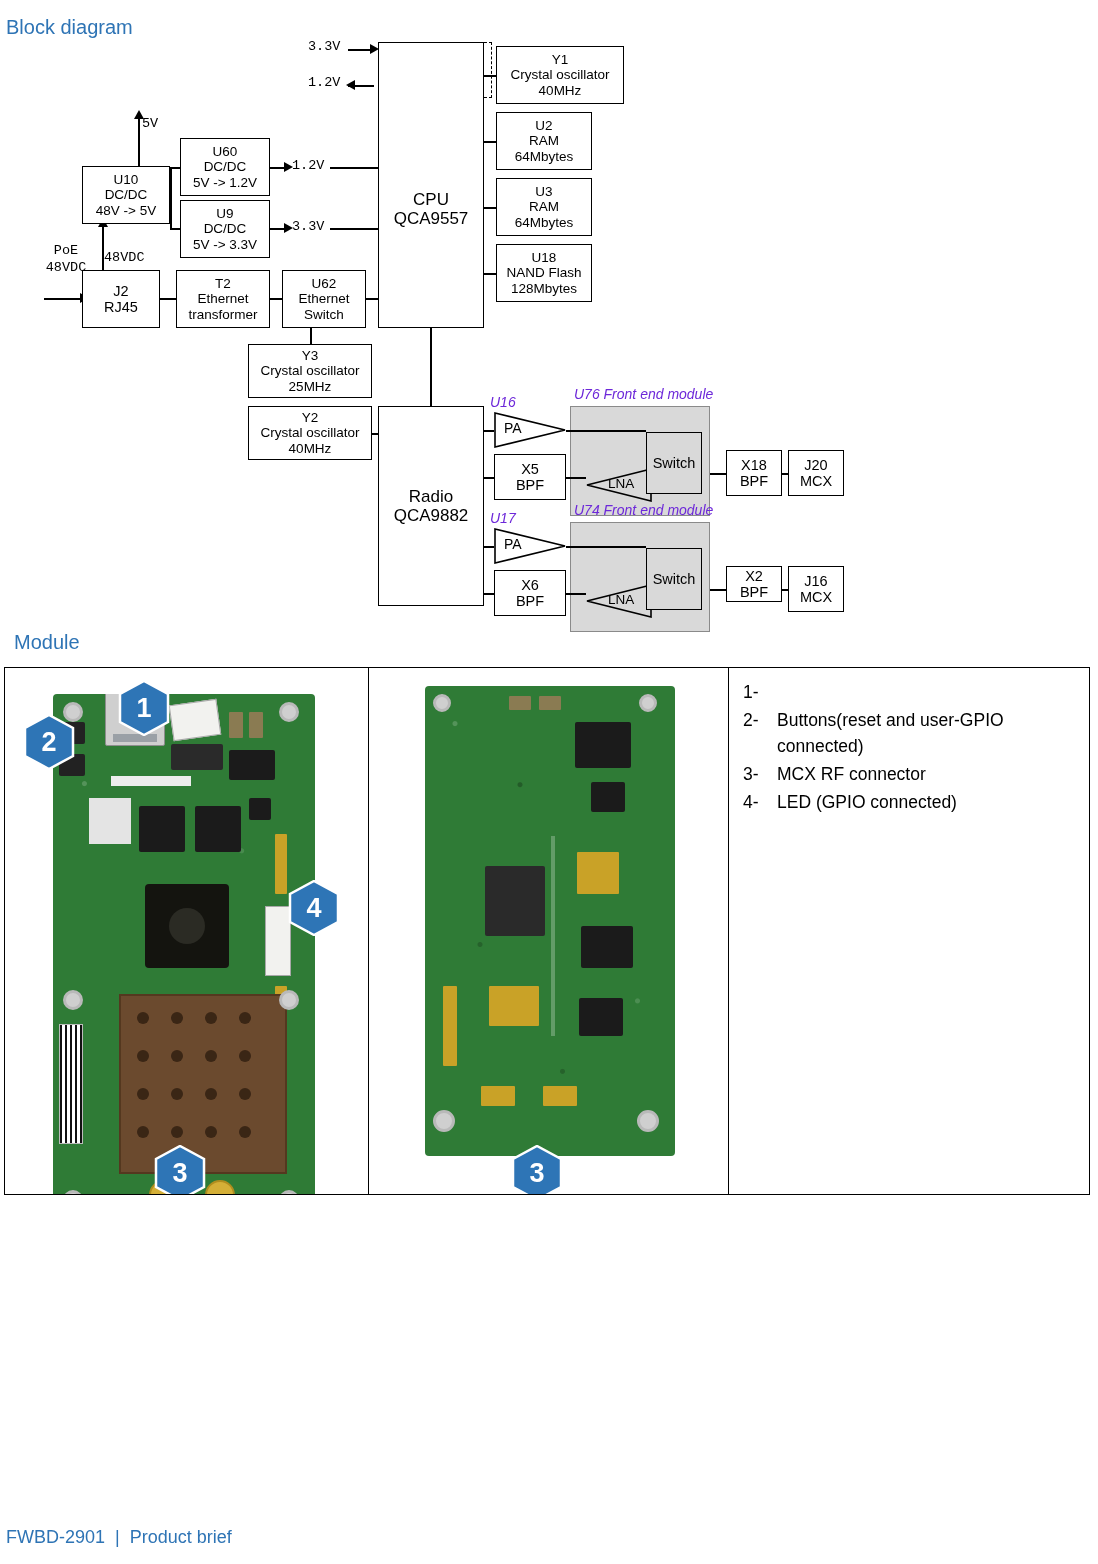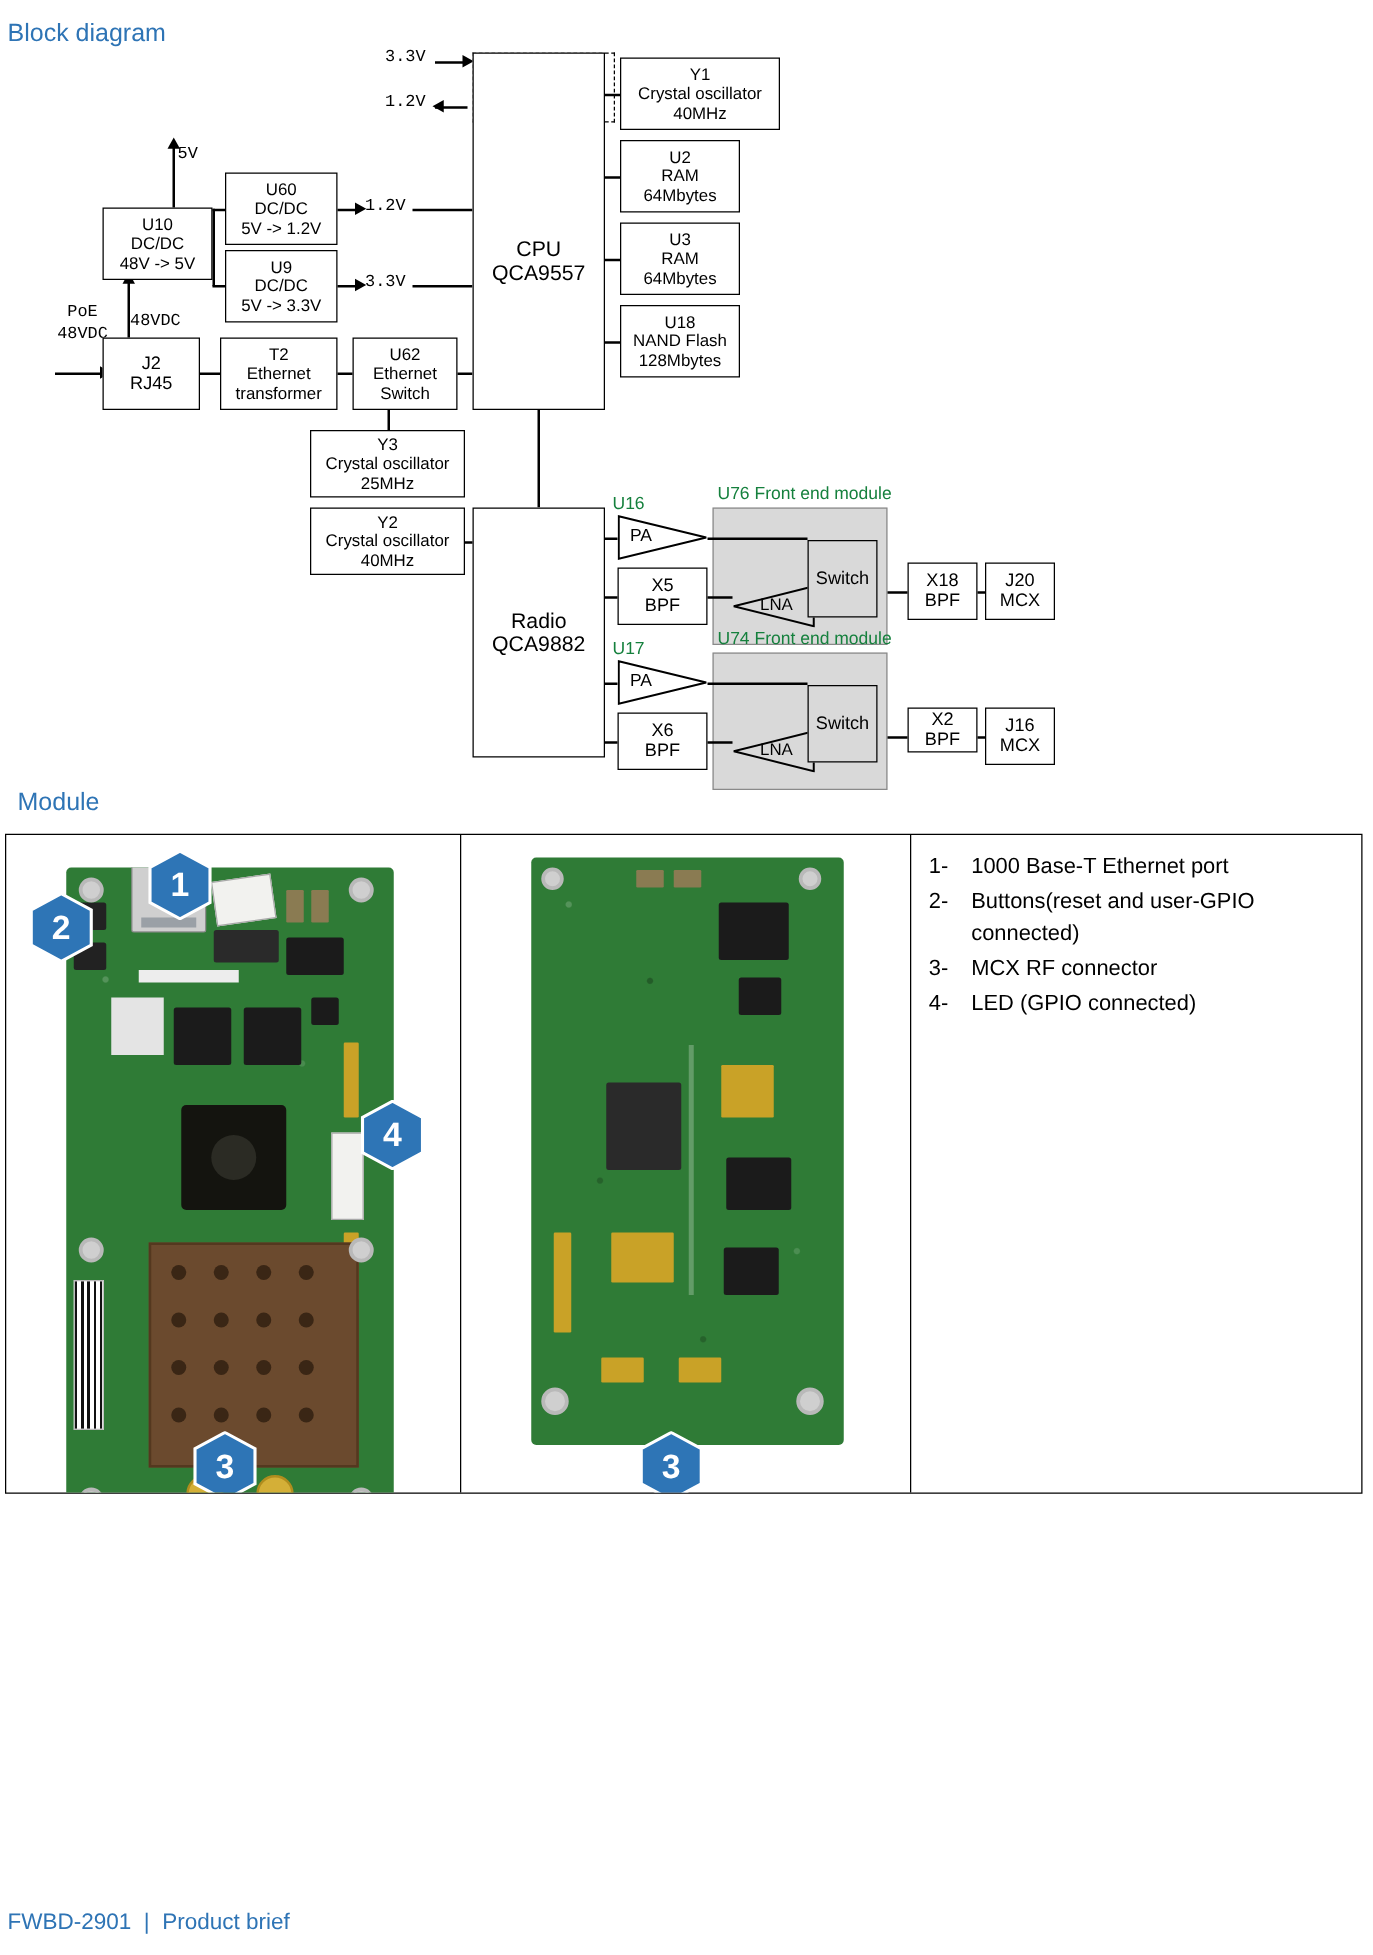--- a/index.html
+++ b/index.html
@@ -72,22 +72,23 @@
   .vline { width: 1.6px; }
   .fem {
     position: absolute;
     background: #d9d9d9;
     border: 1.5px solid #8a8a8a;
     box-sizing: border-box;
   }
   .femlabel {
     position: absolute;
     font-size: 14px;
-    color: #15803d;
+    color: #6d28d9;
     white-space: nowrap;
+    font-style: italic;
   }
   .arrow-r {
     position: absolute;
     width: 0; height: 0;
     border-top: 5px solid transparent;
     border-bottom: 5px solid transparent;
     border-left: 9px solid #000;
   }
   .arrow-l {
     position: absolute;
@@ -595,21 +596,20 @@
         <svg class="hex" viewBox="0 0 56 56">
           <polygon points="28,1 52,14 52,42 28,55 4,42 4,14" fill="#2e75b6" stroke="#ffffff" stroke-width="2.5"></polygon>
         </svg>
         <span class="num">3</span>
       </div>
     </div>
 
     <div class="cell cell-3">
       <div class="legend-item">
         <span class="legend-num">1-</span>
-        <span class="legend-text">1000 Base-T Ethernet port</span>
       </div>
       <div class="legend-item">
         <span class="legend-num">2-</span>
         <span class="legend-text">Buttons(reset and user-GPIO connected)</span>
       </div>
       <div class="legend-item">
         <span class="legend-num">3-</span>
         <span class="legend-text">MCX RF connector</span>
       </div>
       <div class="legend-item">

